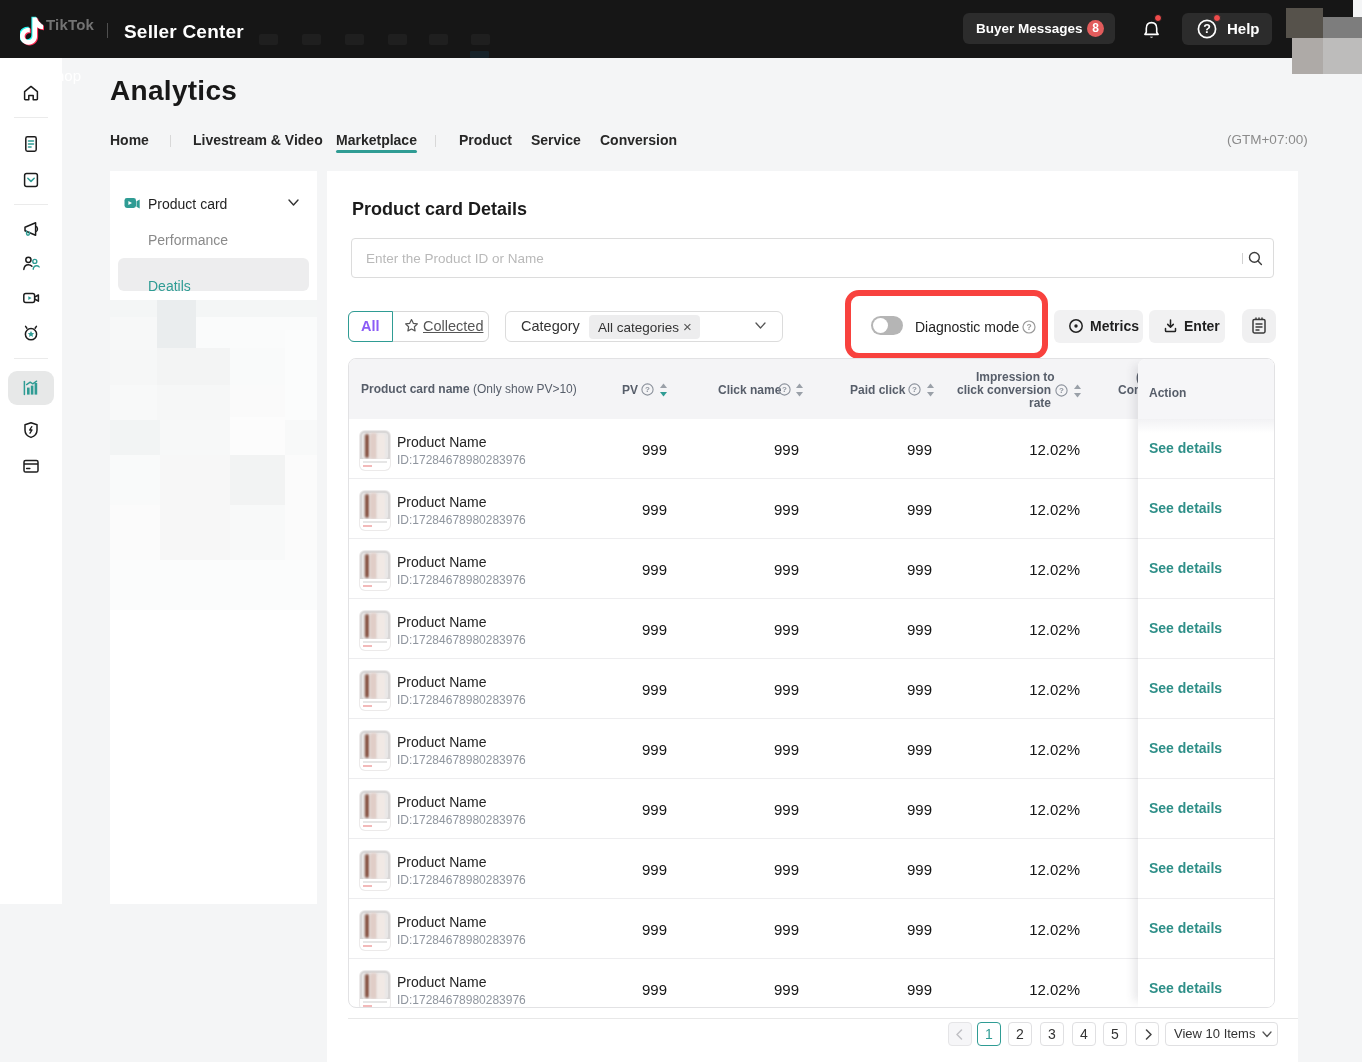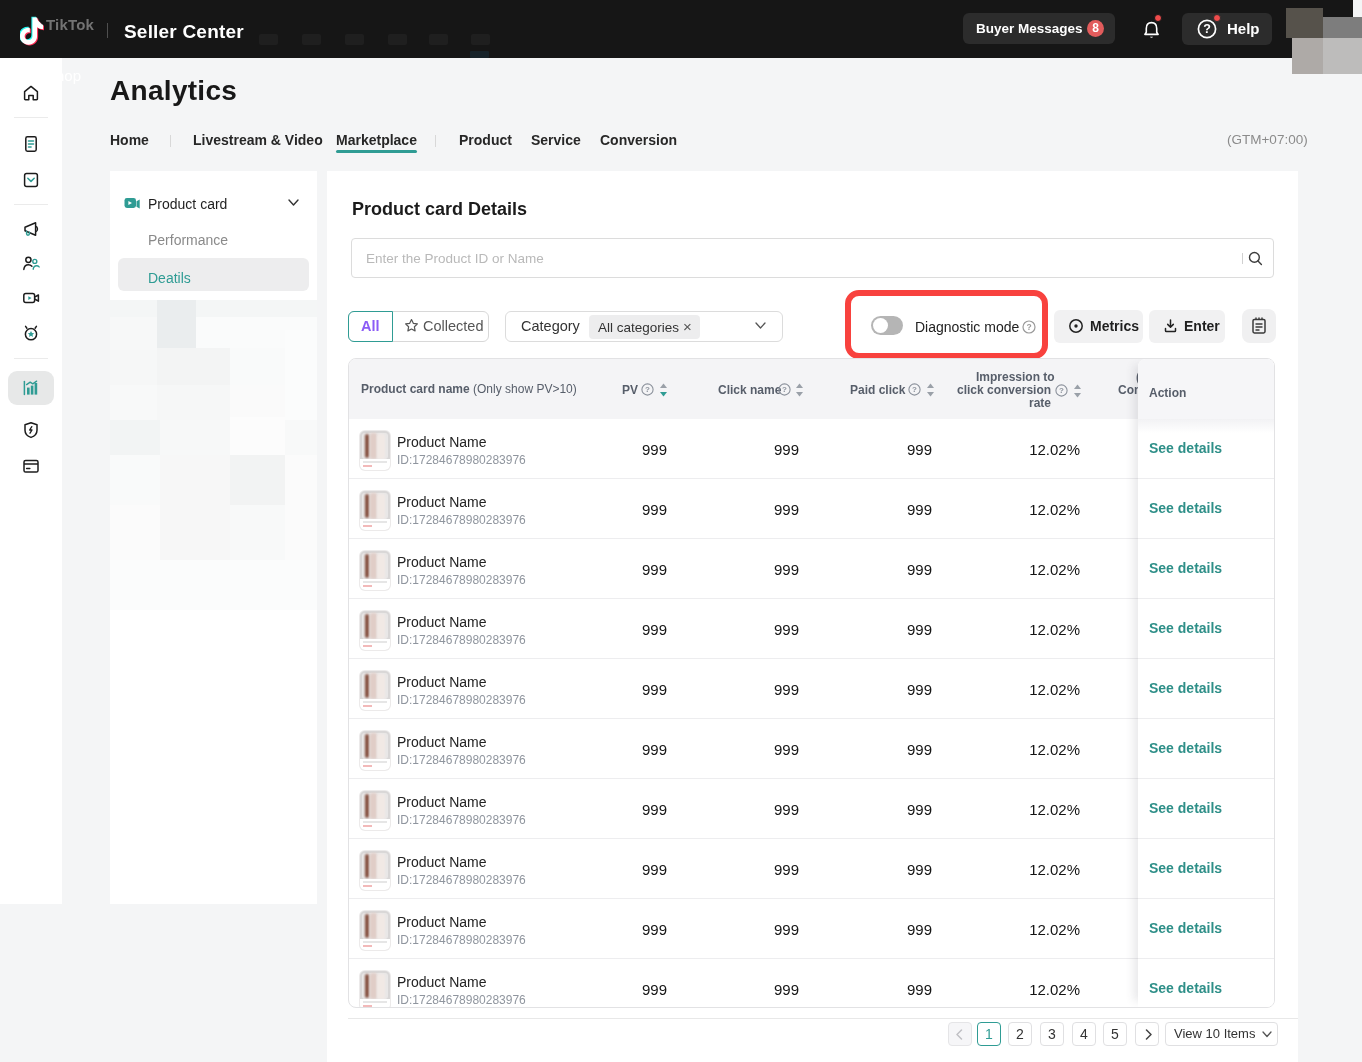--- a/index.html
+++ b/index.html
@@ -111,21 +111,21 @@
     <rect x="0.5" y="1" width="11.5" height="10" rx="2.4" fill="#2f9c94"></rect>
     <path d="m12.5 4.2 3.2-1.8v9.2l-3.2-1.8" fill="#2f9c94"></path>
     <path d="M4.4 3.9 8 6 4.4 8.1Z" fill="#fff"></path>
   </svg>
 <div style="position:absolute;left:148px;top:196px;font-size:14px;color:#1f1f1f;font-weight:500;white-space:nowrap;">Product card</div>
 <svg style="position:absolute;left:288px;top:199px" width="11" height="8" viewBox="0 0 11 8" fill="none">
     <path d="m1 1 4.5 5L10 1" stroke="#333" stroke-width="1.4" stroke-linecap="round" stroke-linejoin="round"></path>
   </svg>
 <div style="position:absolute;left:148px;top:232px;font-size:14px;color:#8a8a8a;font-weight:400;white-space:nowrap;">Performance</div>
 <div style="position:absolute;left:118px;top:258px;width:191px;height:33px;background:#ededee;border-radius:6px;"></div>
-<div style="position:absolute;left:148px;top:270px;font-size:14px;color:#2f9c94;font-weight:500;white-space:nowrap;">Deatils</div>
+<div style="position:absolute;left:148px;top:278px;font-size:14px;color:#2f9c94;font-weight:500;white-space:nowrap;">Deatils</div>
 <div style="position:absolute;left:110px;top:300px;width:207px;height:17px;background:#f4f6f6;"></div>
 <div style="position:absolute;left:157px;top:300px;width:39px;height:48px;background:#eaedee;"></div>
 <div style="position:absolute;left:110px;top:317px;width:47px;height:33px;background:#f7f8f8;"></div>
 <div style="position:absolute;left:196px;top:317px;width:121px;height:33px;background:#fafbfb;"></div>
 <div style="position:absolute;left:110px;top:350px;width:47px;height:35px;background:#f6f7f7;"></div>
 <div style="position:absolute;left:157px;top:348px;width:73px;height:37px;background:#f3f4f4;"></div>
 <div style="position:absolute;left:230px;top:348px;width:55px;height:37px;background:#f9fafa;"></div>
 <div style="position:absolute;left:285px;top:330px;width:32px;height:90px;background:#fbfcfc;"></div>
 <div style="position:absolute;left:110px;top:385px;width:47px;height:35px;background:#f8f9f9;"></div>
 <div style="position:absolute;left:157px;top:385px;width:73px;height:35px;background:#f6f7f7;"></div>
@@ -149,21 +149,21 @@
 <svg style="position:absolute;left:1248px;top:251px" width="15" height="15" viewBox="0 0 15 15" fill="none">
     <circle cx="6.4" cy="6.4" r="4.9" stroke="#3c3c3c" stroke-width="1.4"></circle>
     <path d="m10 10 3.4 3.4" stroke="#3c3c3c" stroke-width="1.4" stroke-linecap="round"></path>
   </svg>
 <div style="position:absolute;left:348px;top:311px;width:141px;height:31px;border:1px solid #d8d8d8;border-radius:6px;background:#fff"></div>
 <div style="position:absolute;left:348px;top:311px;width:45px;height:31px;border:1px solid #2f9c94;border-radius:6px 0 0 6px;background:#fff"></div>
 <div style="position:absolute;left:361px;top:318px;font-size:14.5px;color:#8b5cf6;font-weight:700;white-space:nowrap;">All</div>
 <svg style="position:absolute;left:404px;top:318px" width="15" height="15" viewBox="0 0 15 15" fill="none">
     <path d="m7.5 1.6 1.8 3.7 4.1.6-3 2.9.7 4.1-3.6-1.9-3.6 1.9.7-4.1-3-2.9 4.1-.6Z" stroke="#555" stroke-width="1.2" stroke-linejoin="round"></path>
   </svg>
-<div style="position:absolute;left:423px;top:318px;font-size:14.5px;color:#555;font-weight:400;white-space:nowrap;">Collected</div>
+<div style="position:absolute;left:423px;top:318px;font-size:14.5px;color:#555;font-weight:400;white-space:nowrap;text-decoration:underline;">Collected</div>
 <div style="position:absolute;left:505px;top:311px;width:278px;height:31px;border:1px solid #dcdcdc;border-radius:6px;background:#fff"></div>
 <div style="position:absolute;left:521px;top:318px;font-size:14.5px;color:#333;font-weight:400;white-space:nowrap;">Category</div>
 <div style="position:absolute;left:589px;top:315px;width:111px;height:24px;background:#ededee;border-radius:4px;"></div>
 <div style="position:absolute;left:598px;top:320px;font-size:13.5px;color:#333;font-weight:400;white-space:nowrap;">All categories</div>
 <div style="position:absolute;left:683px;top:318px;font-size:15px;color:#555;font-weight:400;white-space:nowrap;">×</div>
 <svg style="position:absolute;left:755px;top:322px" width="11" height="8" viewBox="0 0 11 8" fill="none">
     <path d="m1 1 4.5 5L10 1" stroke="#555" stroke-width="1.3" stroke-linecap="round" stroke-linejoin="round"></path>
   </svg>
 <div style="position:absolute;left:845px;top:290px;width:203px;height:69px;border:6px solid #f8423e;border-radius:14px;background:#fff"></div>
 <div style="position:absolute;left:871px;top:316px;width:32px;height:19px;border-radius:10px;background:#b5b5b5"></div>

